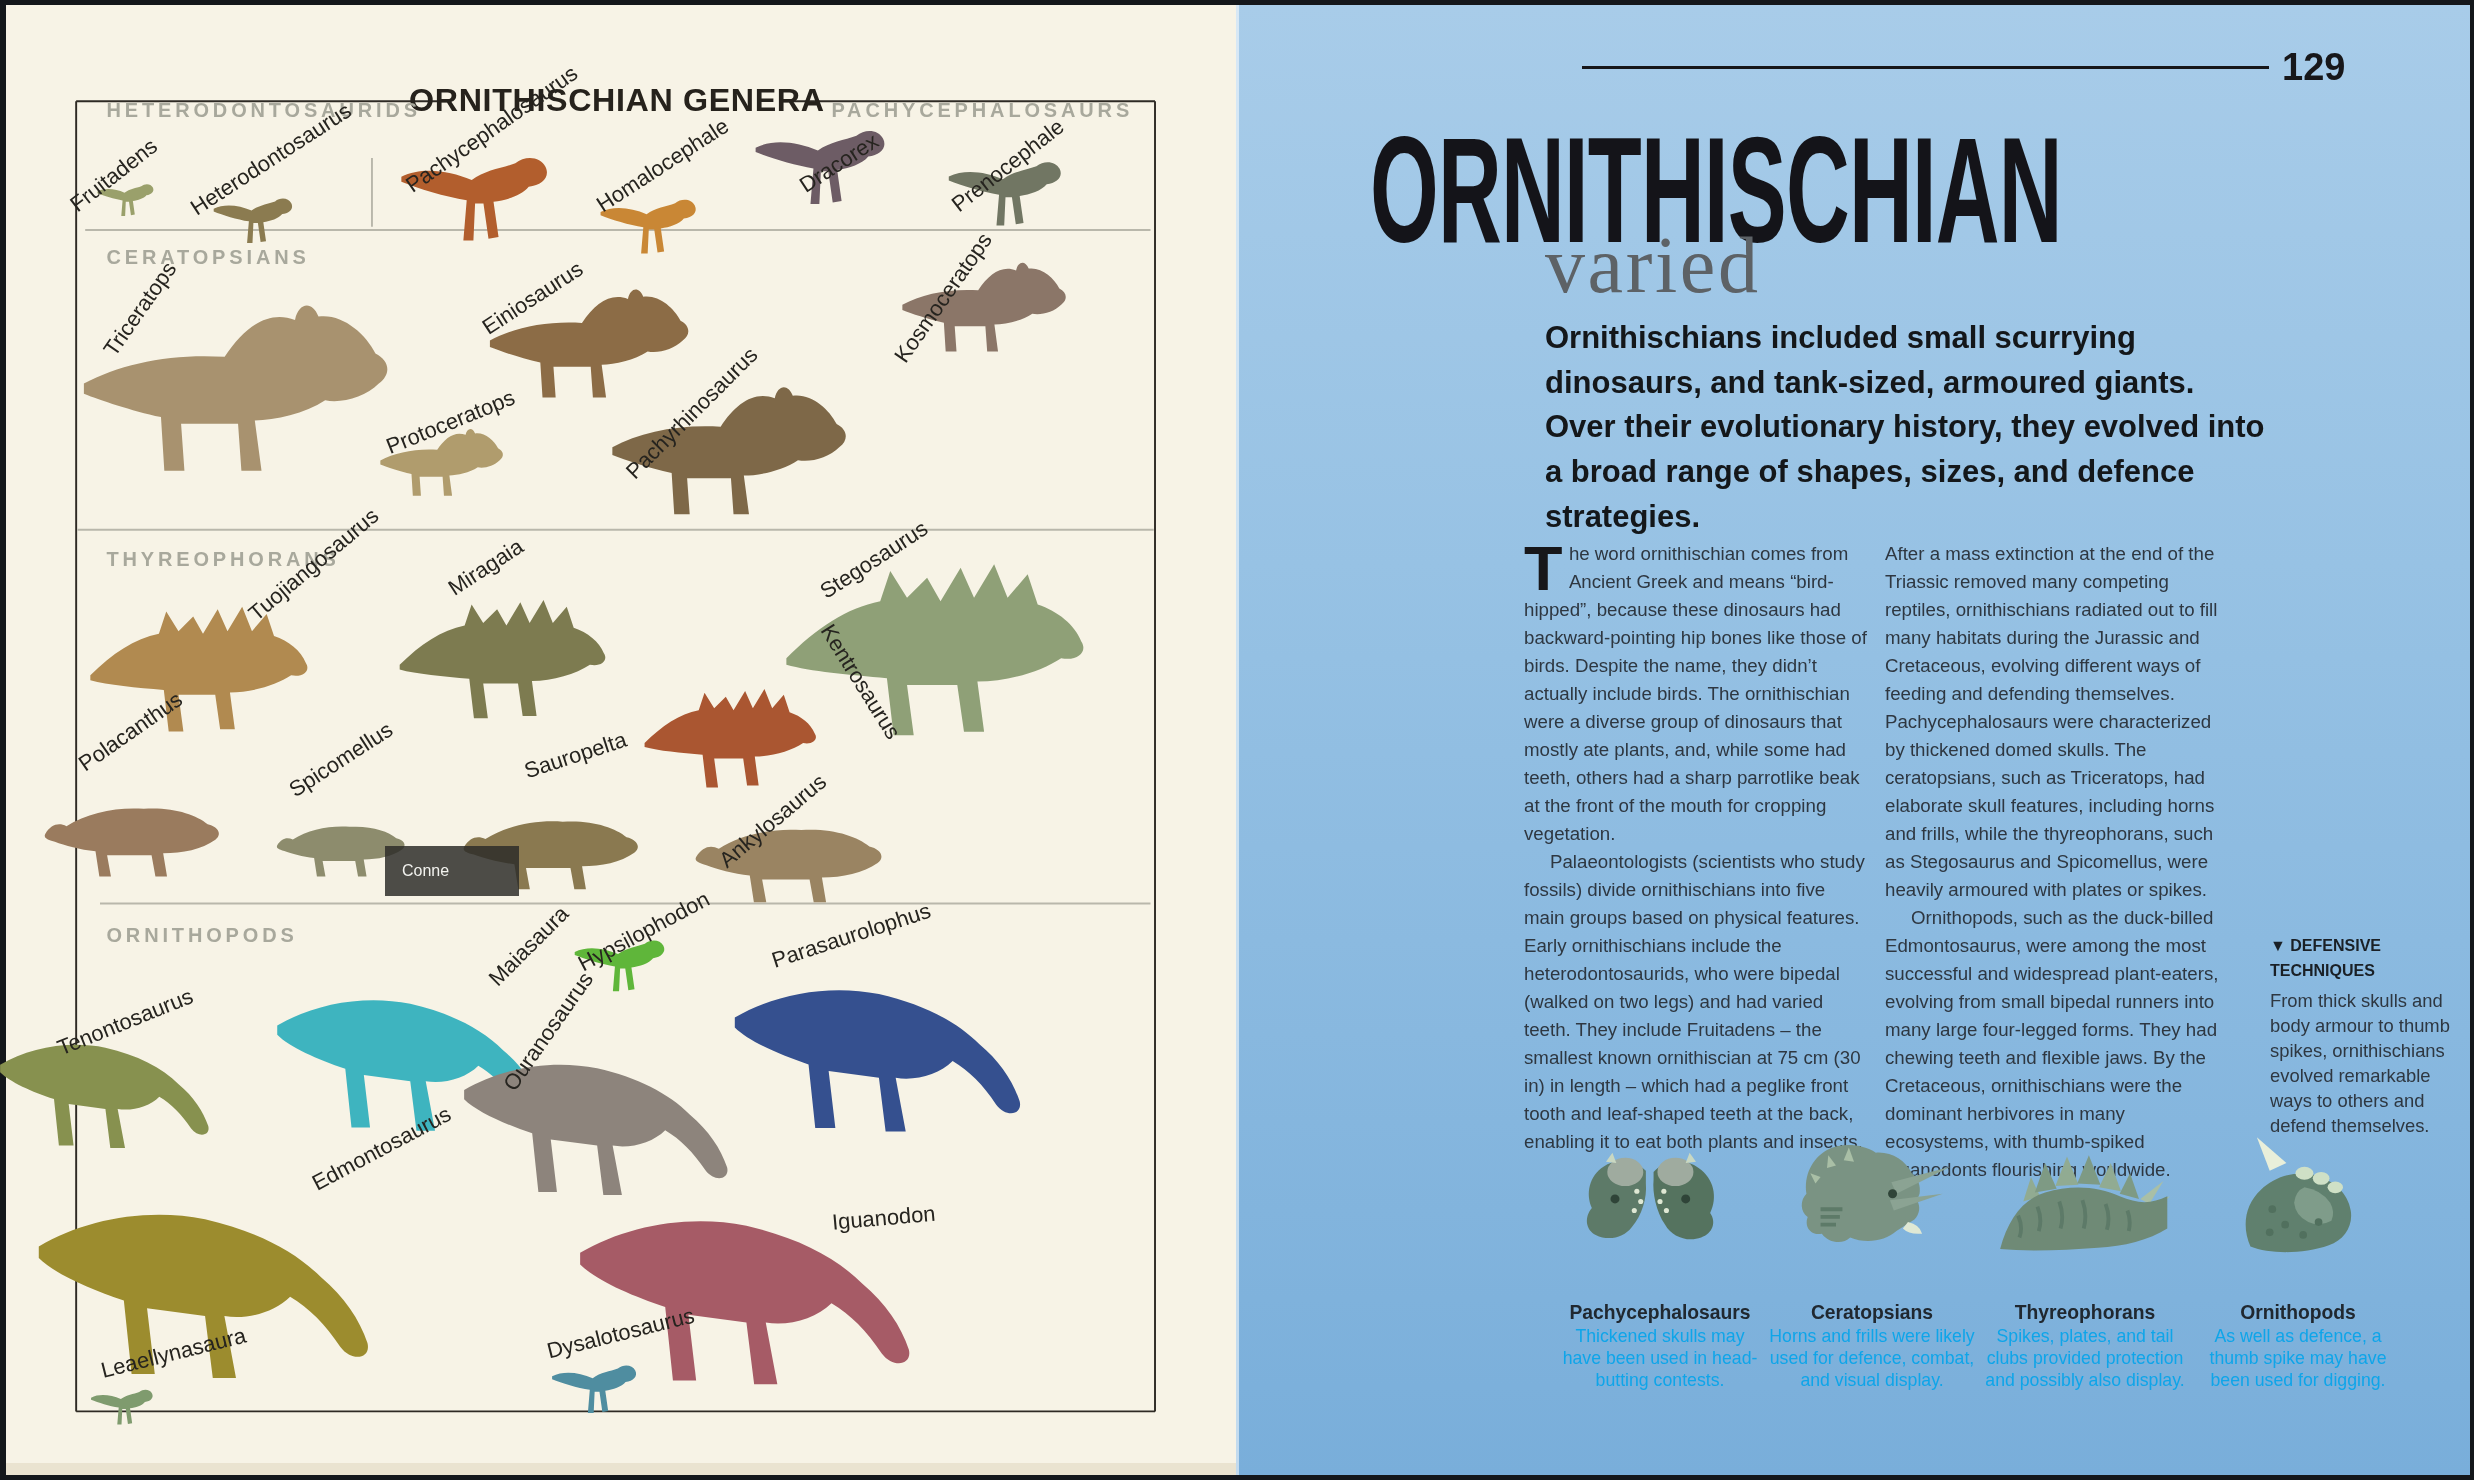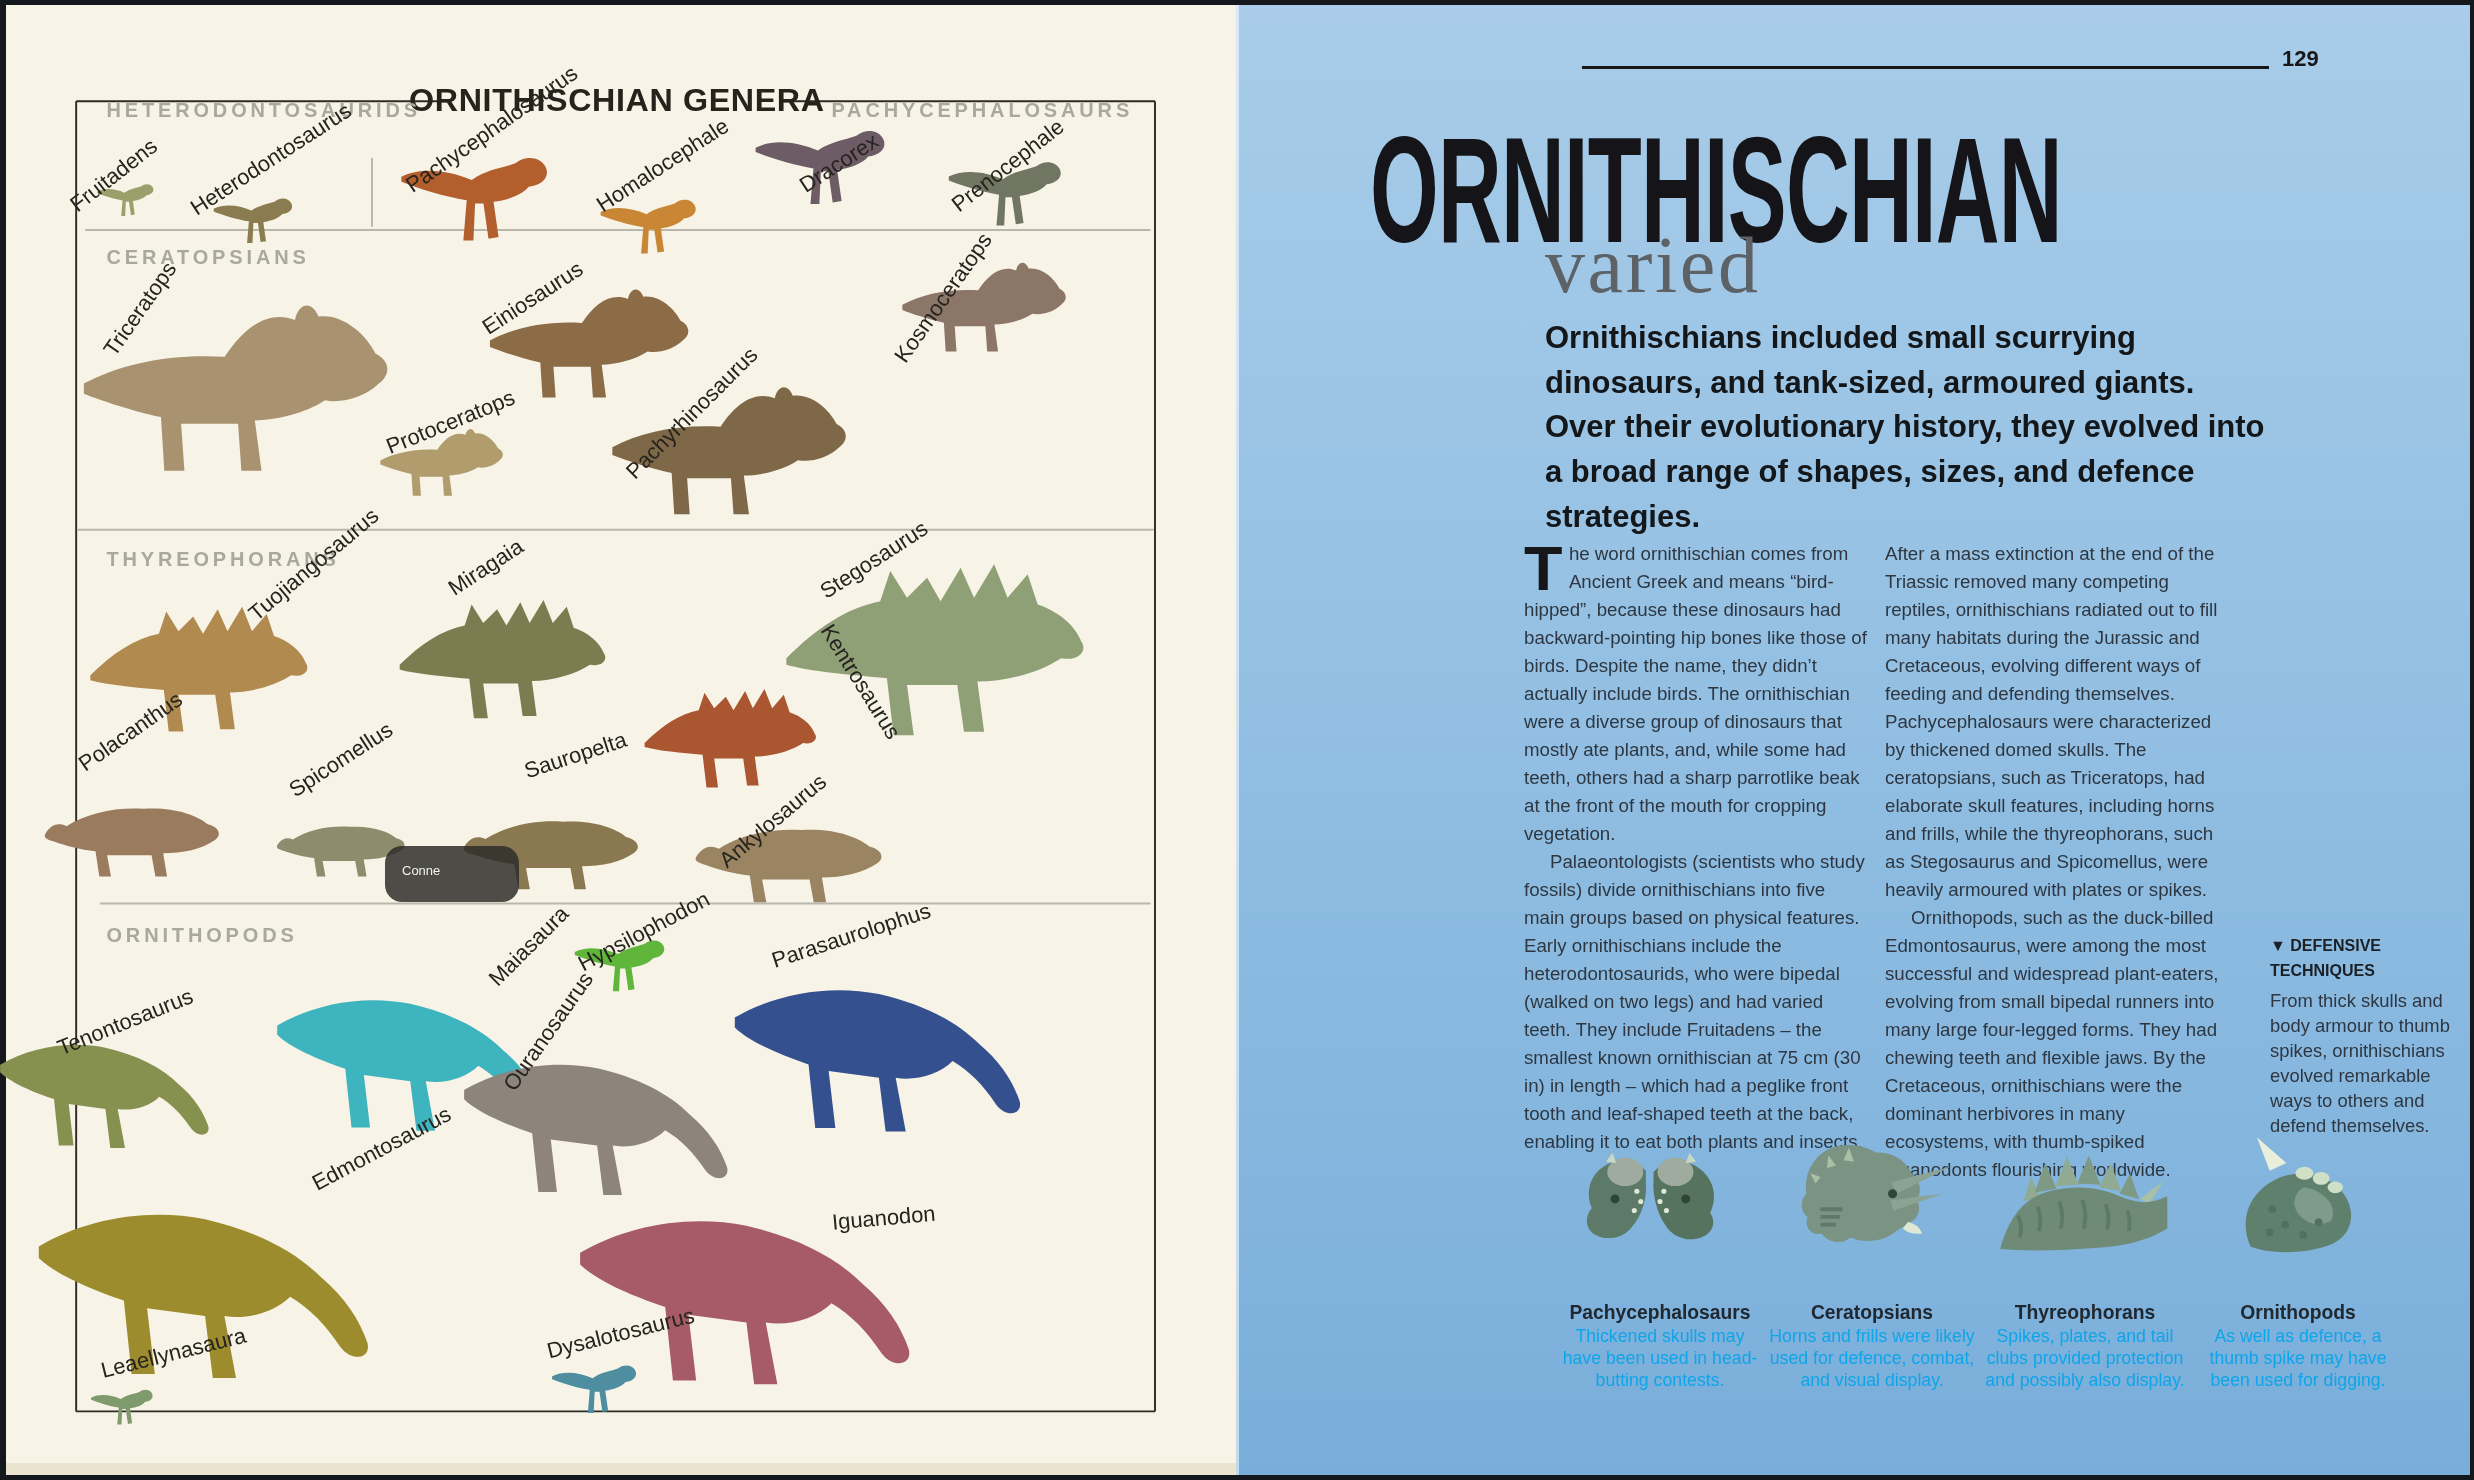--- a/index.html
+++ b/index.html
@@ -9,26 +9,26 @@
   .page-right{position:absolute;left:1236px;top:5.2px;width:1234px;height:1470px;
     background:linear-gradient(180deg,#a8cce9 0%,#97c2e4 38%,#88b8df 70%,#79aeda 100%);}
   .gutter{position:absolute;left:1236px;top:5.2px;width:3.2px;height:1470px;background:rgba(255,255,255,.55);}
   svg{position:absolute;left:0;top:0;}
   .plate-svg{width:2475px;height:1481px;pointer-events:none;}
   .dlabel{font-family:"Liberation Sans",sans-serif;font-size:34px;fill:#26241f;}
   .glabel{font-family:"Liberation Sans",sans-serif;font-size:31px;letter-spacing:6px;fill:#a8a89c;font-weight:600;}
   .plate-title{font-family:"Liberation Sans",sans-serif;font-size:50px;font-weight:700;fill:#26221c;letter-spacing:1px;}
   .frame{stroke:#2e2a24;stroke-width:3;}
   .secline{stroke:#b9b7ab;stroke-width:3;}
-  .tooltip{position:absolute;left:385px;top:846px;width:117px;height:56px;border-radius:17px;
-    background:rgba(44,44,40,.84);color:#f2f2ee;font-size:13px;line-height:50px;padding-left:17px;
+  .tooltip{position:absolute;left:385px;top:846px;width:117px;height:50px;border-radius:0;
+    background:rgba(44,44,40,.84);color:#f2f2ee;font-size:16px;line-height:50px;padding-left:17px;
     overflow:hidden;white-space:nowrap;}
   
   .rule{position:absolute;left:1582px;top:66px;width:687px;height:3.2px;background:#17171a;}
-  .pageno{position:absolute;left:2282px;top:46px;font-size:22px;font-weight:700;color:#17171a;}
+  .pageno{position:absolute;left:2282px;top:46px;font-size:38px;font-weight:700;color:#17171a;}
   .headline{position:absolute;left:1370px;top:103px;white-space:nowrap;}
   .headline span{display:inline-block;font-size:151px;font-weight:700;color:#141419;
     letter-spacing:-1.3px;transform:scaleX(.585);transform-origin:0 0;}
   .subtitle{position:absolute;left:1545px;top:220px;font-family:"Liberation Serif",serif;
     font-size:80px;color:#5d6266;letter-spacing:2.6px;}
   .intro{position:absolute;left:1545px;top:316px;width:728px;font-size:31px;font-weight:700;
     color:#14171a;line-height:1.44;}
   .col{position:absolute;top:540px;width:346px;font-size:18.7px;line-height:28px;color:#2e3741;}
   .col p{margin:0;}
   .col p.indent{text-indent:26px;}

